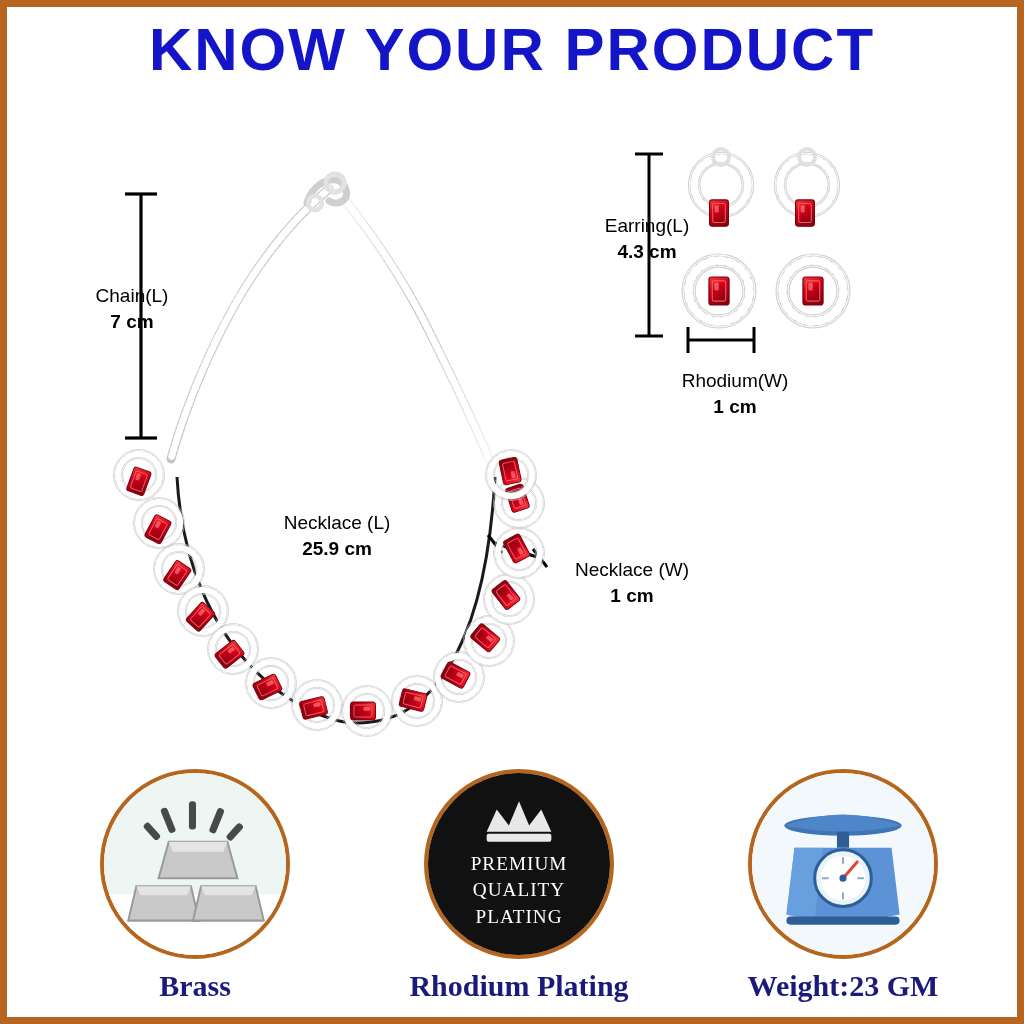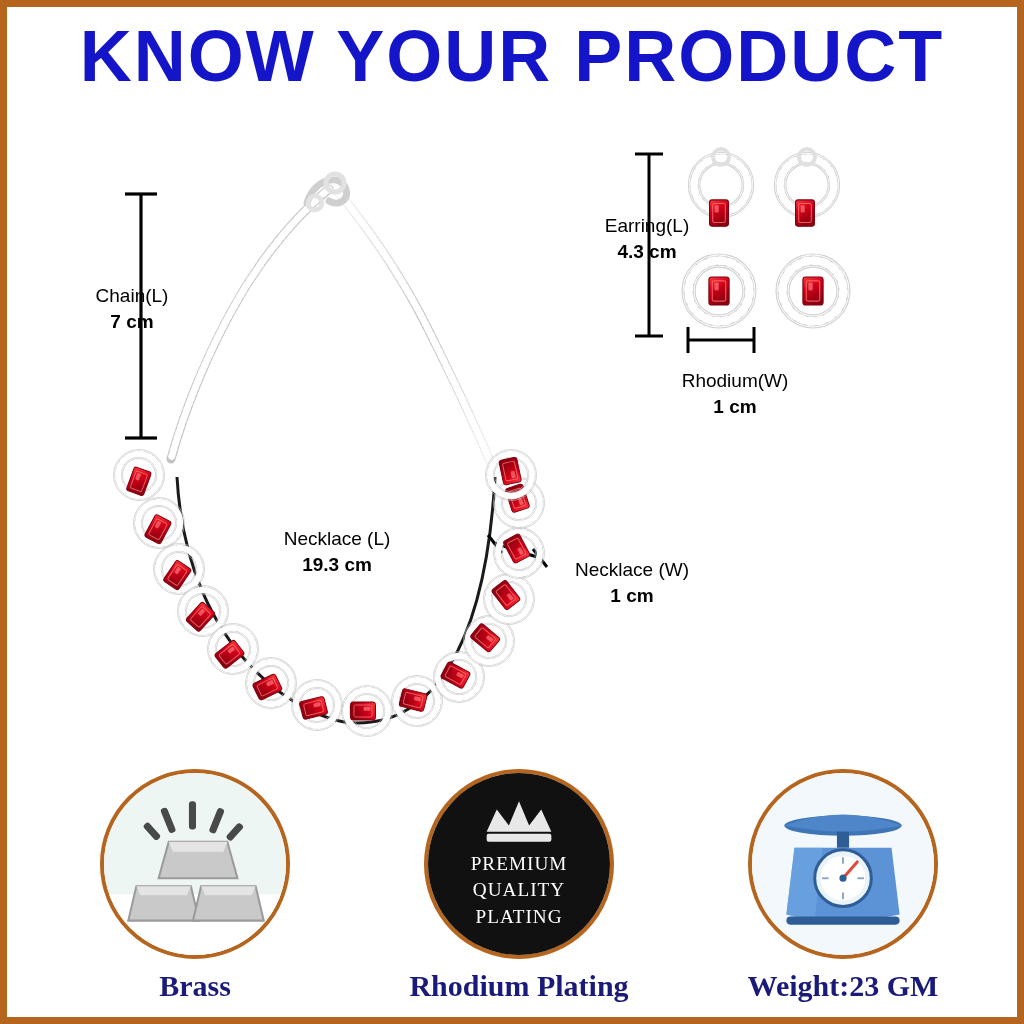--- a/index.html
+++ b/index.html
@@ -23,21 +23,21 @@
   }
   
   .title {
     position: absolute;
     top: 8px;
     left: 0;
     width: 100%;
     text-align: center;
     font-family: "Liberation Sans", sans-serif;
     font-weight: bold;
-    font-size: 72px;
+    font-size: 60px;
     letter-spacing: 2px;
     color: #1414c8;
     white-space: nowrap;
   }
 
   
   .lbl {
     position: absolute;
     font-family: "Liberation Sans", sans-serif;
     color: #000000;
@@ -83,23 +83,23 @@
 
 <div id="page">
 
   <div class="title">KNOW YOUR PRODUCT</div>
 
   <div class="lbl" style="left:60px; top:278px; width:130px;">
     <div class="l1">Chain(L)</div>
     <div class="l2">7 cm</div>
   </div>
 
-  <div class="lbl" style="left:215px; top:521px; width:230px;">
+  <div class="lbl" style="left:215px; top:505px; width:230px;">
     <div class="l1">Necklace (L)</div>
-    <div class="l2">19.3 cm</div>
+    <div class="l2">25.9 cm</div>
   </div>
 
   <div class="lbl" style="left:535px; top:552px; width:180px;">
     <div class="l1">Necklace (W)</div>
     <div class="l2">1 cm</div>
   </div>
 
   <div class="lbl" style="left:580px; top:208px; width:120px;">
     <div class="l1">Earring(L)</div>
     <div class="l2">4.3 cm</div>

